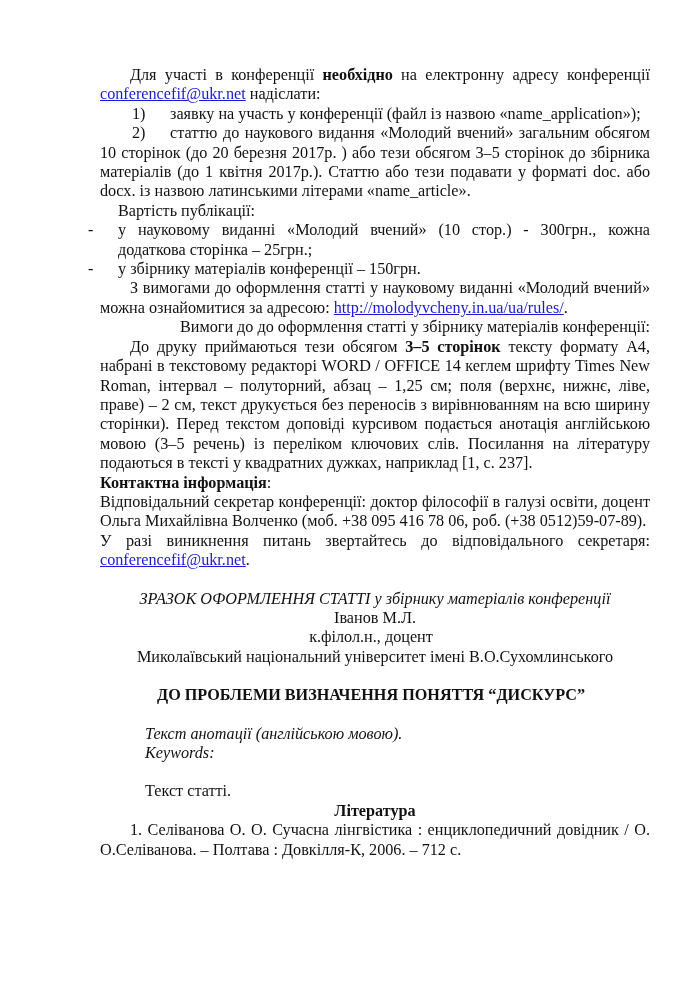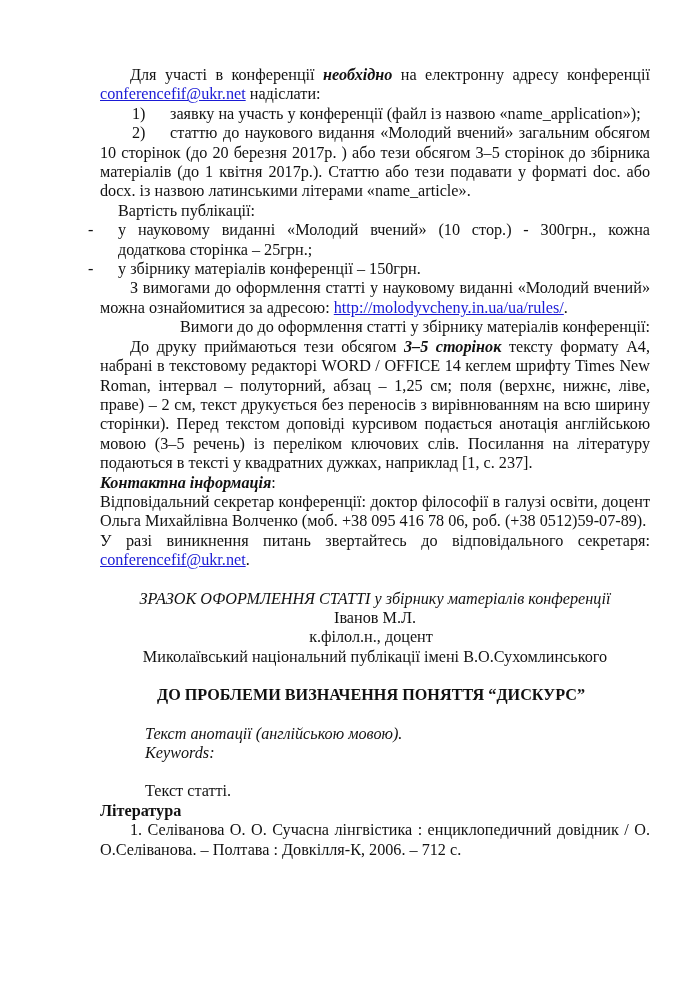--- a/index.html
+++ b/index.html
@@ -5,32 +5,32 @@
     html, body { margin: 0; padding: 0; background: #ffffff; }
     body {
       width: 700px; height: 991px; position: relative; overflow: hidden;
       font-family: "Liberation Serif", "DejaVu Serif", serif;
       font-size: 16.2px; color: #111111; line-height: 19.4px;
     }
     .page { position: absolute; left: 100px; top: 66px; width: 550px; }
     .p { margin: 0; text-align: justify; }
     .ind { text-indent: 30px; }
     a.link { color: #1a1ad6; text-decoration: underline; }
-    b { font-weight: bold; font-style: italic; }
+    b { font-weight: bold; }
     .numitem { display: flex; margin: 0; text-align: justify; }
     .numitem .num { display: inline-block; width: 70px; padding-left: 32px; box-sizing: border-box; flex: none; }
     .numitem .txt { flex: 1; }
     .num2 { text-align: justify; margin: 0; }
     .dash { position: relative; padding-left: 18px; margin: 0 0 0 0; text-align: justify; }
     .dash .mk { position: absolute; left: -12px; top: 0; }
     .center { text-align: right; }
     .right { text-align: center; }
     .it { font-style: italic; }
     .gap { height: 19px; }
-    .title { font-weight: bold; margin: 0; }
+    .title { font-weight: bold; text-align: center; margin: 0; }
   </style>
 </head>
 <body>
 
 <div class="page">
 
   <p class="p ind"><span>Для участі в конференції </span><b>необхідно</b><span> на електронну адресу конференції </span><a class="link">conferencefif@ukr.net</a><span> надіслати:</span></p>
 
   <div class="numitem">
     <span class="num">1)</span>
@@ -49,21 +49,21 @@
 
   <p class="p"><b>Контактна інформація</b><span>:</span></p>
   <p class="p">Відповідальний секретар конференції: доктор філософії в галузі освіти, доцент Ольга Михайлівна Волченко (моб. +38 095 416  78  06, роб. (+38 0512)59-07-89).</p>
   <p class="p"><span>У разі виникнення питань звертайтесь до відповідального секретаря: </span><a class="link">conferencefif@ukr.net</a><span>.</span></p>
 
   <div class="gap"></div>
 
   <p class="p right it">ЗРАЗОК  ОФОРМЛЕННЯ  СТАТТІ у збірнику матеріалів конференції</p>
   <p class="p right">Іванов М.Л.</p>
   <p class="p right" style="padding-right:8px;">к.філол.н., доцент</p>
-  <p class="p right">Миколаївський національний публікації імені В.О.Сухомлинського</p>
+  <p class="p right">Миколаївський національний університет імені В.О.Сухомлинського</p>
 
   <div class="gap"></div>
 
   <p class="title" style="text-align:left;padding-left:57px;">ДО ПРОБЛЕМИ ВИЗНАЧЕННЯ ПОНЯТТЯ “ДИСКУРС”</p>
 
   <div class="gap"></div>
 
   <p class="p it" style="padding-left:45px;">Текст анотації (англійською мовою).</p>
   <p class="p it" style="padding-left:45px;">Keywords:</p>
 

